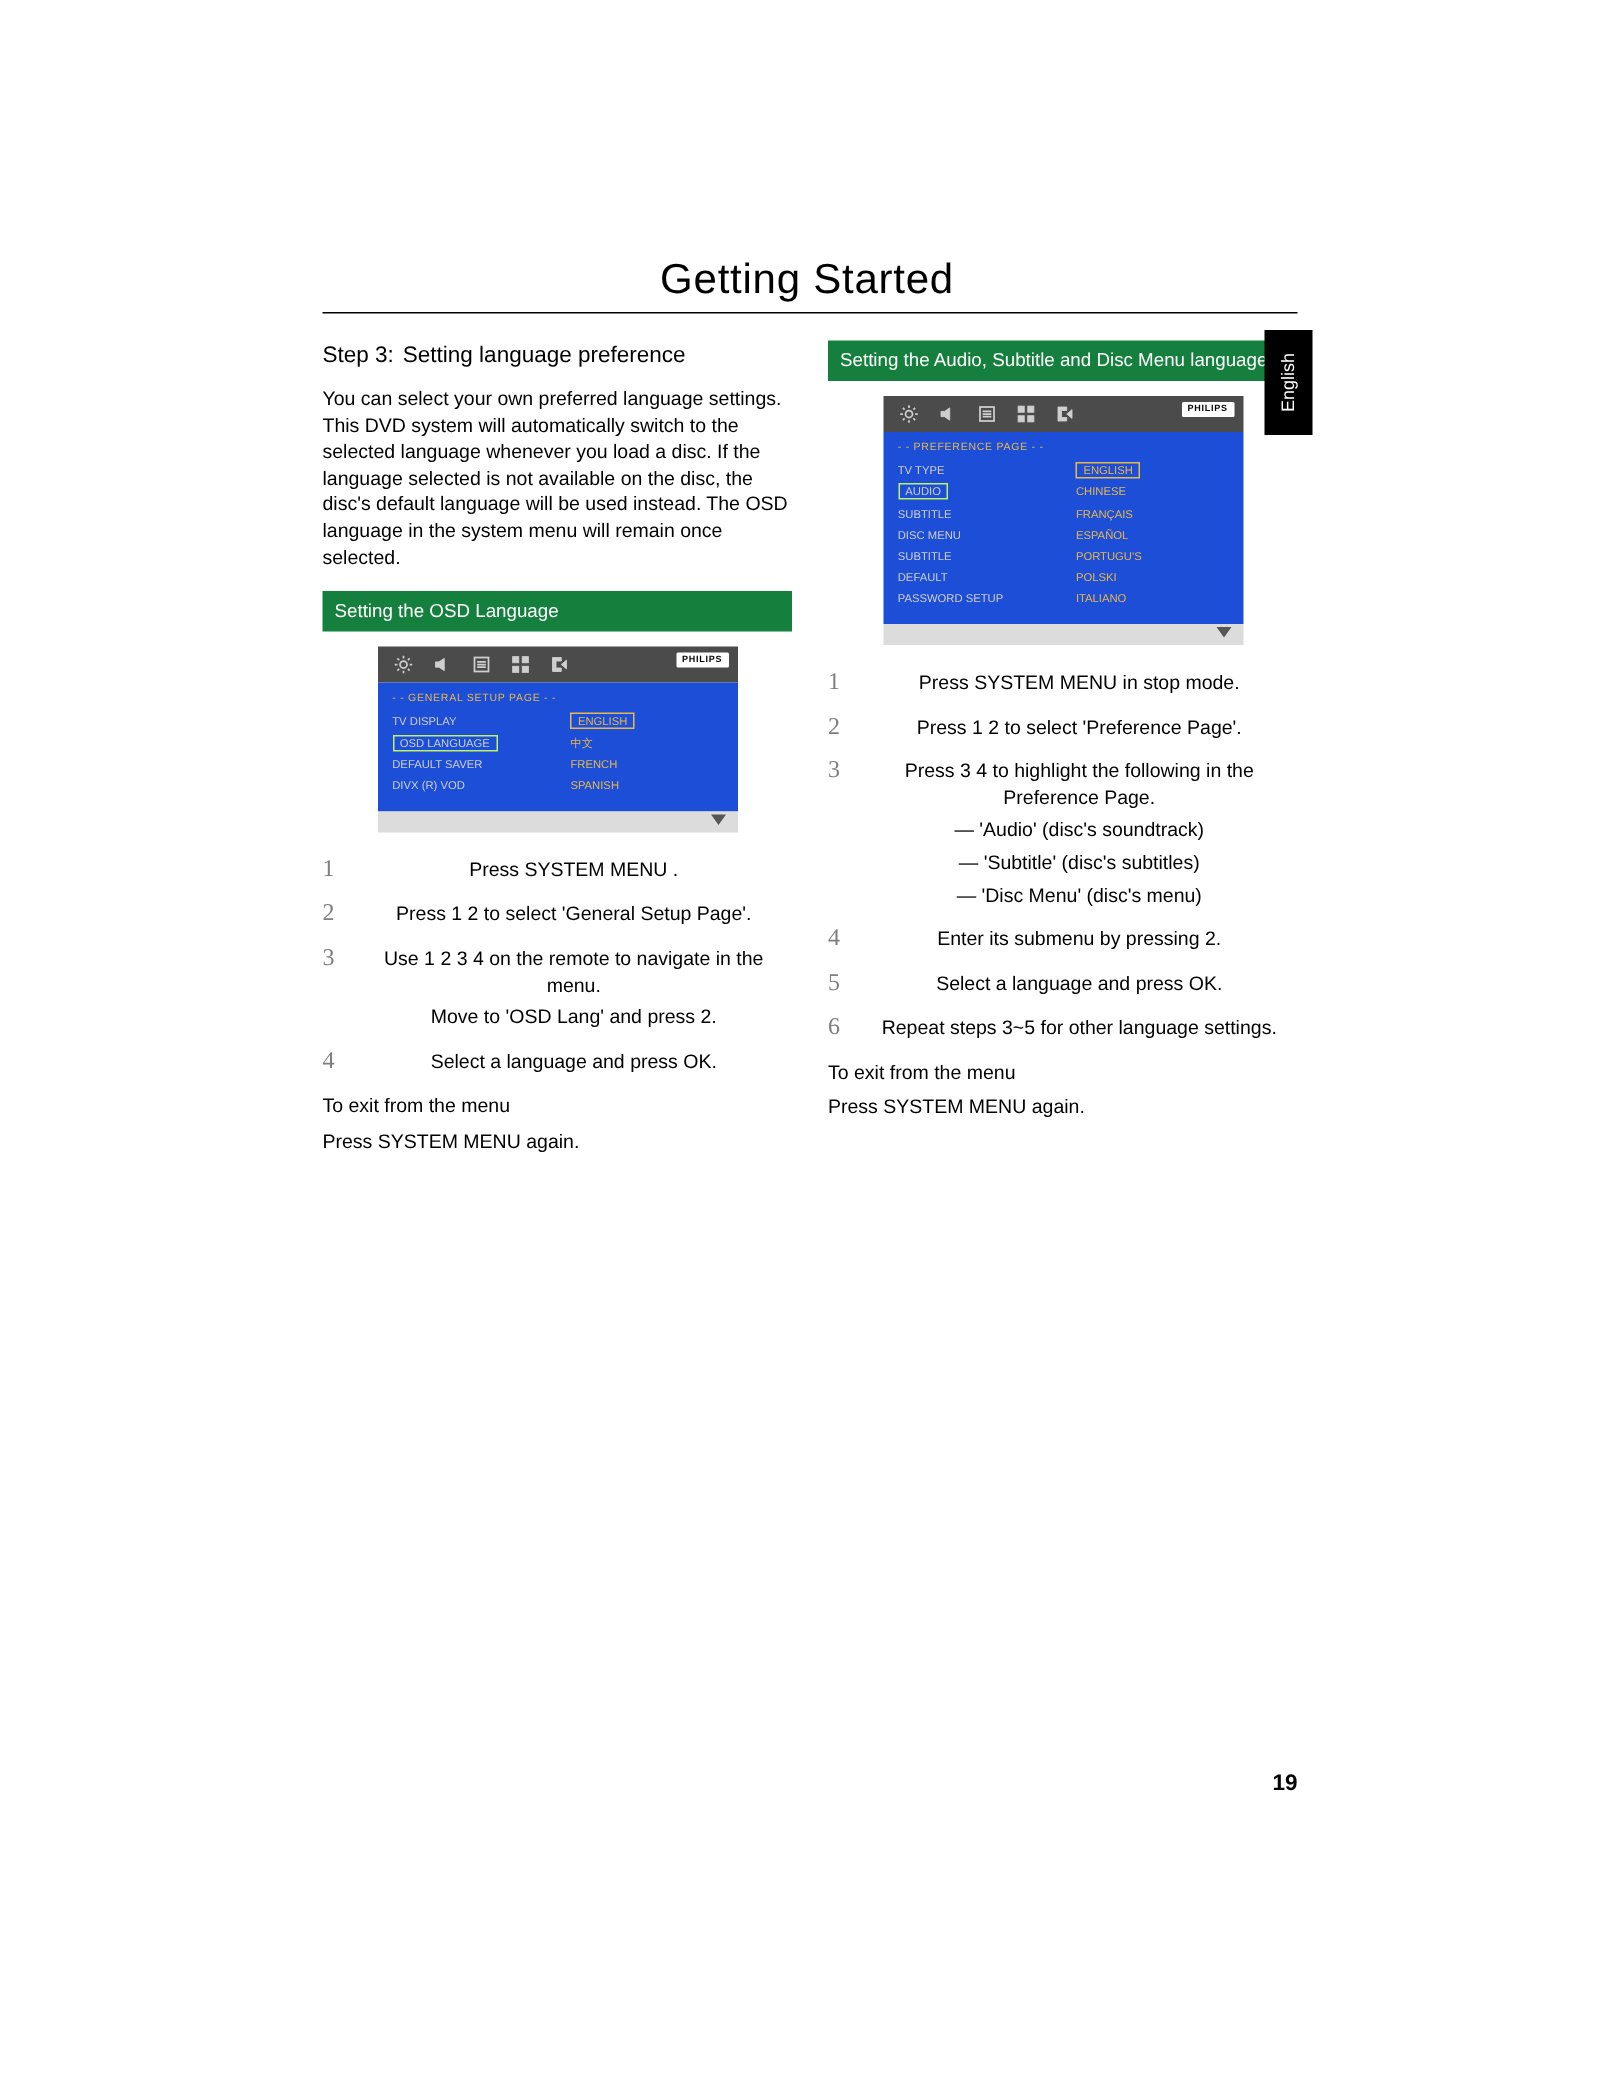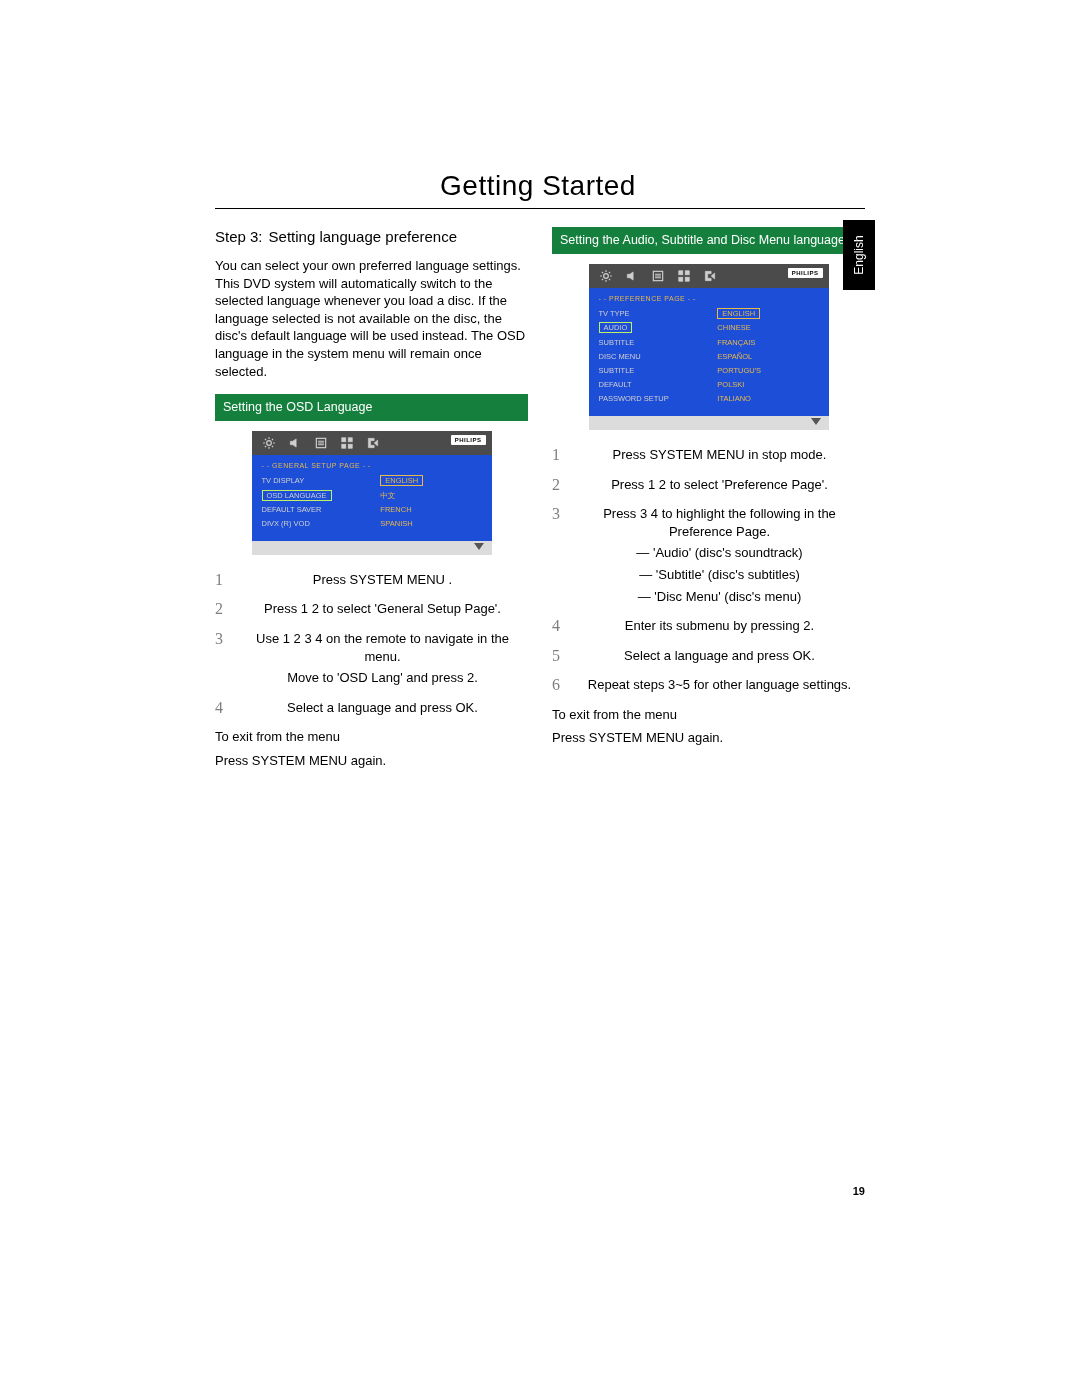--- a/index.html
+++ b/index.html
@@ -30,21 +30,21 @@
   .menu-val { color:#e8b94a; font-size:7.5px; padding:2px 0; }
   .menu-val.boxed span { border:1px solid #e8b94a; padding:0 4px; }
   .menu-footer { background:#dcdcdc; height:14px; position:relative; }
   .tri { position:absolute; right:8px; top:2px; width:0; height:0; border-left:5px solid transparent; border-right:5px solid transparent; border-top:7px solid #555; }
   ol.steps { list-style:none; margin:0; padding:0; }
   ol.steps li { display:flex; margin-bottom:12px; align-items:flex-start; }
   .num { color:#7f7f7f; font-size:16px; font-family:Georgia,'Times New Roman',serif; width:22px; flex-shrink:0; line-height:1.1; }
   .li-body { flex:1;text-align:center; }
   .sub { margin-top:4px; }
   .note { margin-top:6px; }
-  .pagenum { position:absolute; right:215px; bottom:200px; font-size:11px; font-weight:bold; }
+  .pagenum { position:absolute; right:215px; bottom:200px; font-size:15px; font-weight:bold; }
 </style>
 </head>
 <body>
 
 <div class="page">
 
   <div class="header">Getting Started</div>
   <hr class="hr">
 
   <div class="sidetab">

